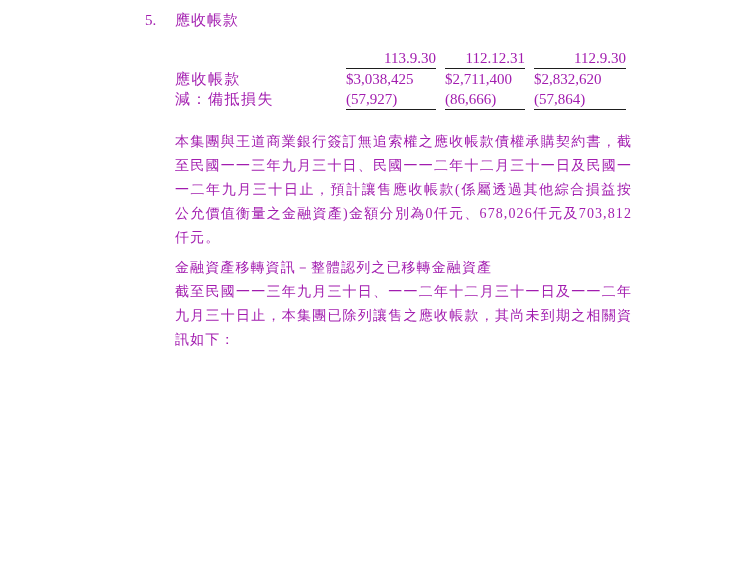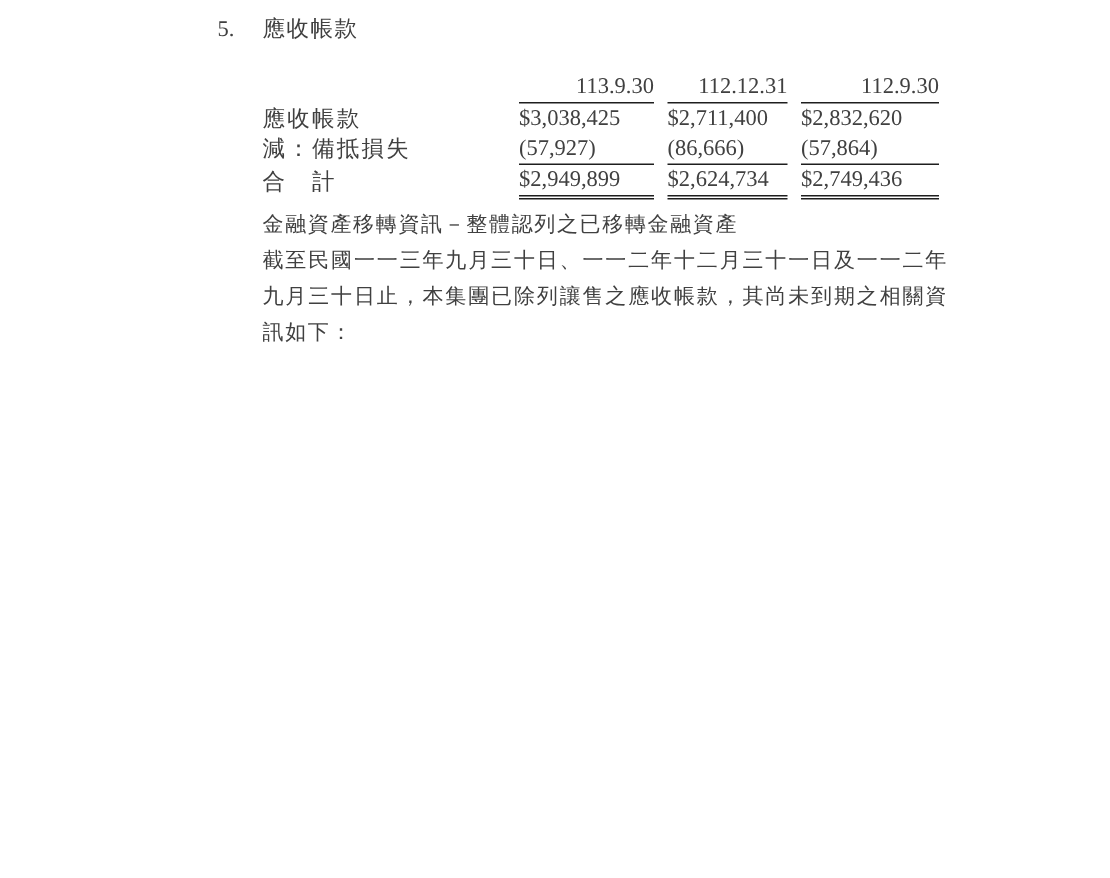--- a/index.html
+++ b/index.html
@@ -8,21 +8,21 @@
     width: 740px;
     height: 585px;
     background: #ffffff;
     overflow: hidden;
   }
   .page {
     position: relative;
     width: 740px;
     height: 585px;
     font-family: "Liberation Serif", "DejaVu Serif", serif;
-    color: #404040;
+    color: #a21caf;
   }
   .section-head {
     padding-top: 10px;
     margin-left: 145px;
     font-size: 15px;
     line-height: 20px;
     letter-spacing: 1px;
   }
   .sec-num {
     display: inline-block;
@@ -99,29 +99,24 @@
         <td class="num c1">$3,038,425</td>
         <td class="num c2">$2,711,400</td>
         <td class="num c3">$2,832,620</td>
       </tr>
       <tr class="rule-below">
         <td class="lbl">減：備抵損失</td>
         <td class="num c1">(57,927)</td>
         <td class="num c2">(86,666)</td>
         <td class="num c3">(57,864)</td>
       </tr>
-      <tr class="total-row">
-        <td class="lbl">合　計</td>
-        <td class="num c1">$2,949,899</td>
-        <td class="num c2">$2,624,734</td>
-        <td class="num c3">$2,749,436</td>
-      </tr>
     </tbody>
   </table>
 
+  <p class="para p1">本集團與王道商業銀行簽訂無追索權之應收帳款債權承購契約書，截至民國一一三年九月三十日、民國一一二年十二月三十一日及民國一一二年九月三十日止，預計讓售應收帳款(係屬透過其他綜合損益按公允價值衡量之金融資產)金額分別為0仟元、678,026仟元及703,812仟元。</p>
 
 
   <p class="para subhead">金融資產移轉資訊－整體認列之已移轉金融資產</p>
 
 
   <p class="para p4">截至民國一一三年九月三十日、一一二年十二月三十一日及一一二年九月三十日止，本集團已除列讓售之應收帳款，其尚未到期之相關資訊如下：</p>
 
 </div>
 
 </body></html>

